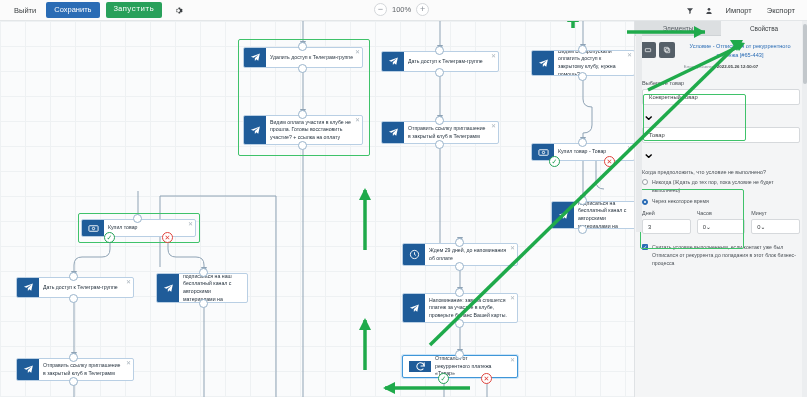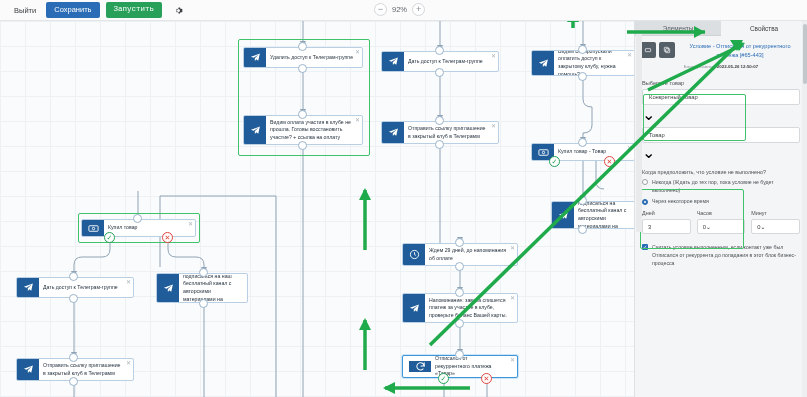--- a/index.html
+++ b/index.html
@@ -204,24 +204,39 @@
     <div class="tb-btn tb-save">Сохранить</div>
     <div class="tb-btn tb-run">Запустить</div>
     <div class="tb-gear">
       <svg width="9" height="9" viewBox="0 0 24 24" fill="#3c4043">
         <path d="M12 8a4 4 0 100 8 4 4 0 000-8zm9 4l2 1.5-2 3.5-2.4-.7a7.6 7.6 0 01-1.8 1l-.4 2.7h-4l-.4-2.7a7.6 7.6 0 01-1.8-1L7.8 17l-2-3.5L7.9 12 5.8 10.5l2-3.5 2.4.7a7.6 7.6 0 011.8-1L12.4 4h4l.4 2.7c.6.3 1.2.6 1.8 1l2.4-.7 2 3.5L21 12z"></path>
       </svg>
     </div>
 
     <div class="tb-zoom">
       <div class="zoom-circ">−</div>
-      <div class="zoom-val">92%</div>
+      <div class="zoom-val">100%</div>
       <div class="zoom-circ">+</div>
     </div>
 
+    <div class="tb-right">
+      <div class="tb-ico">
+        <svg width="8" height="8" viewBox="0 0 24 24" fill="#44484d">
+          <path d="M3 4h18l-7 8v7l-4 2v-9z"></path>
+        </svg>
+      </div>
+      <div class="tb-ico">
+        <svg width="8" height="8" viewBox="0 0 24 24" fill="#44484d">
+          <circle cx="12" cy="7" r="4"></circle>
+            <path d="M4 21c0-4.4 3.6-7 8-7s8 2.6 8 7z"></path>
+        </svg>
+      </div>
+      <div class="tb-link">Импорт</div>
+      <div class="tb-link">Экспорт</div>
+    </div>
   </div>
 
   <div class="canvas">
 
     <svg class="edges">
       <g stroke="#8fa3b5" stroke-width="1" fill="none">
 
         <path d="M303 0 V26"></path>
         <path d="M303 47 V94"></path>
         <path d="M303 124 V376"></path>

